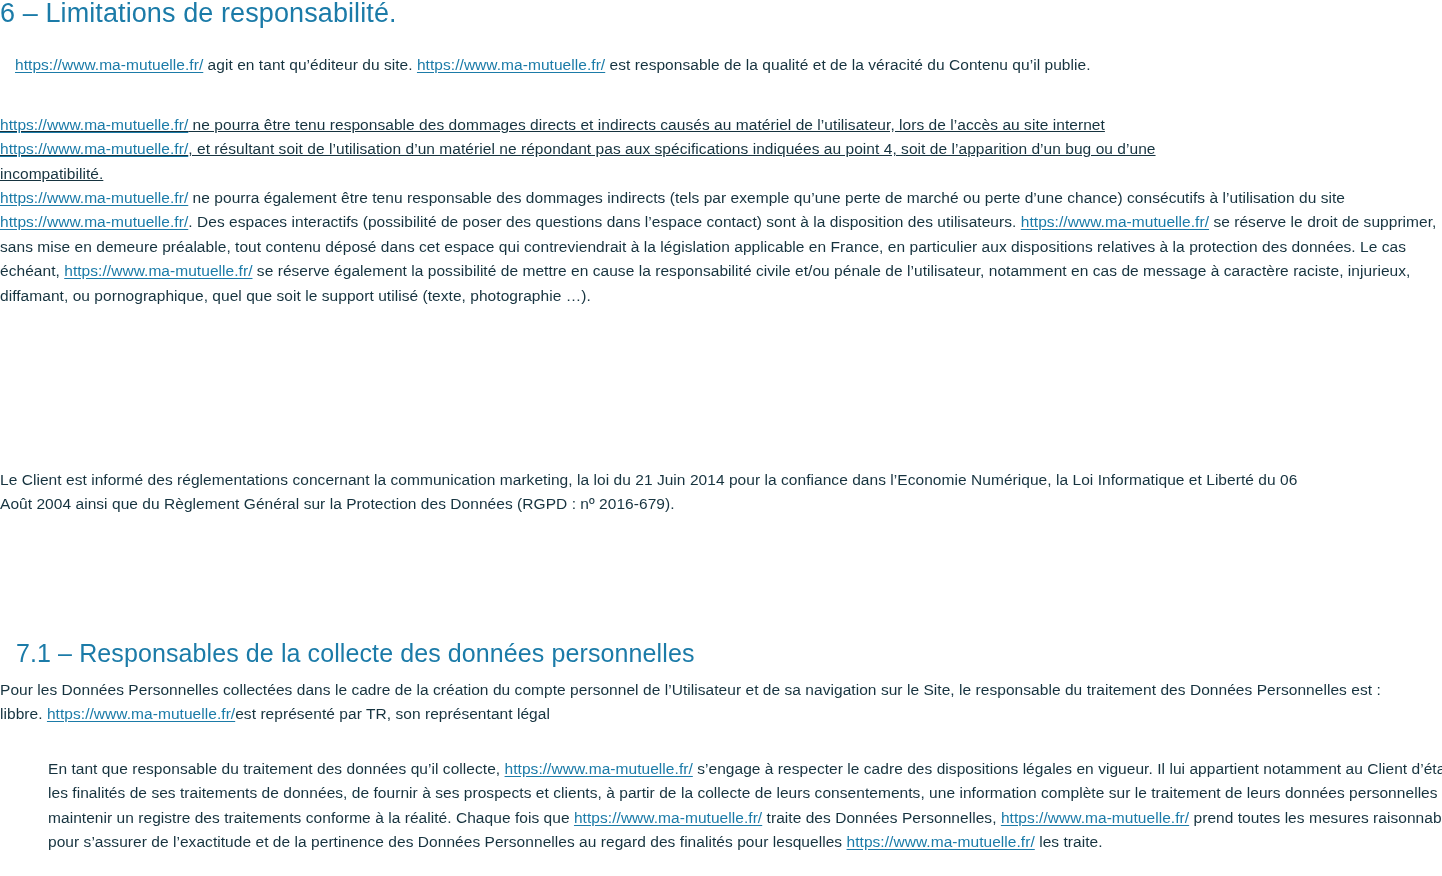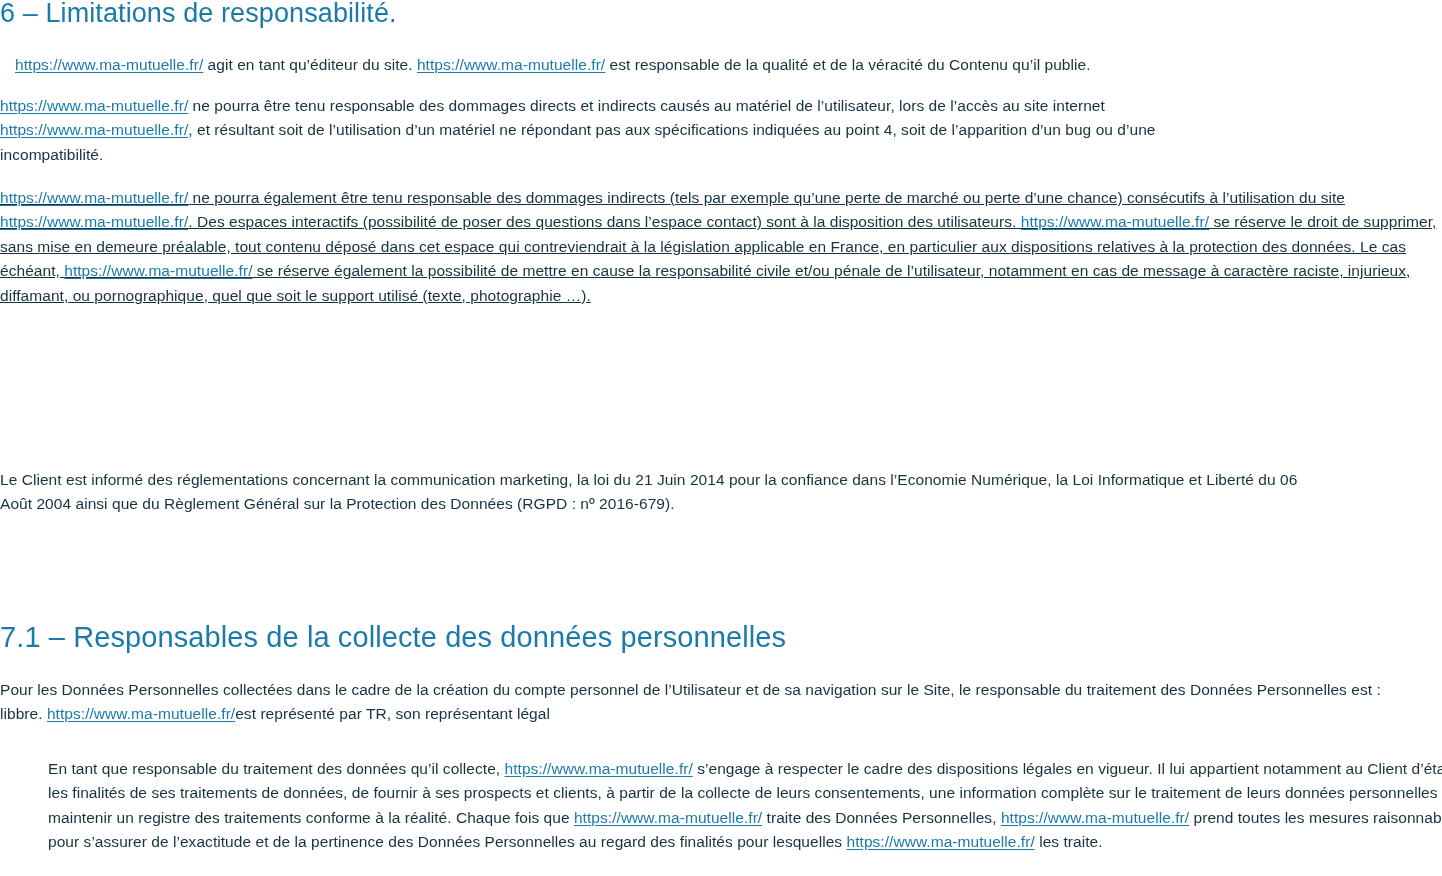--- a/index.html
+++ b/index.html
@@ -23,47 +23,47 @@
   }
   h2.section-title {
     font-size: 27px;
     line-height: 34px;
     font-weight: 400;
     color: #1b7ba8;
     margin: 0;
     letter-spacing: 0.1px;
   }
   h3.subsection-title {
-    font-size: 29px;
+    font-size: 25px;
     line-height: 32px;
     font-weight: 400;
     color: #1b7ba8;
-    margin: 0;
+    margin: 16px;
     letter-spacing: 0.1px;
   }
   p.body-text {
     font-size: 15.5px;
     line-height: 24.4px;
     font-weight: 400;
     color: #16333f;
     margin: 0;
     letter-spacing: 0.05px;
     text-align: left;
   }
   a.link {
     color: #1b7ba8;
     text-decoration: underline;
     text-underline-offset: 2px;
     cursor: pointer;
   }
   
   .s-6-title { position: absolute; left: 0px; top: -4px; }
   .p1 { position: absolute; left: 0px; top: 53px; width: 1442px; padding-left: 15px; }
-  .p2 { position: absolute; left: 0px; top: 94px; width: 1156px; }
-  .p3 { position: absolute; left: 0px; top: 186px; width: 1440px; text-decoration: underline; }
+  .p2 { position: absolute; left: 0px; top: 113px; width: 1156px; text-decoration: underline; }
+  .p3 { position: absolute; left: 0px; top: 186px; width: 1440px; }
   .s-7-title { position: absolute; left: 0px; top: 411px; }
   .p4 { position: absolute; left: 0px; top: 468px; width: 1318px; }
   .s-71-title { position: absolute; left: 0px; top: 621px; }
   .p5 { position: absolute; left: 0px; top: 678px; width: 1400px; }
   .p6 { position: absolute; left: 0px; top: 757px; width: 1442px; padding-left: 48px; }
   .content-wrap { position: relative; width: 1442px; height: 876px; border-radius: 15px; }
 </style>
 </head>
 <body>
 

